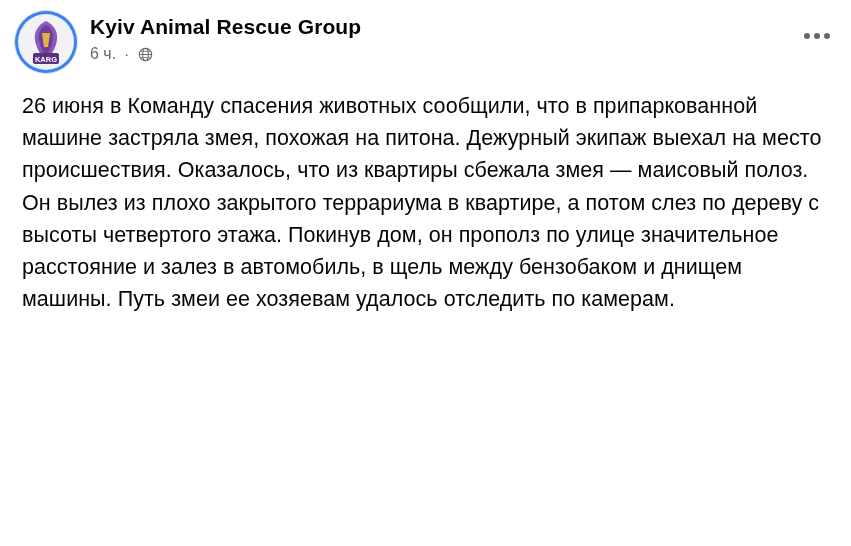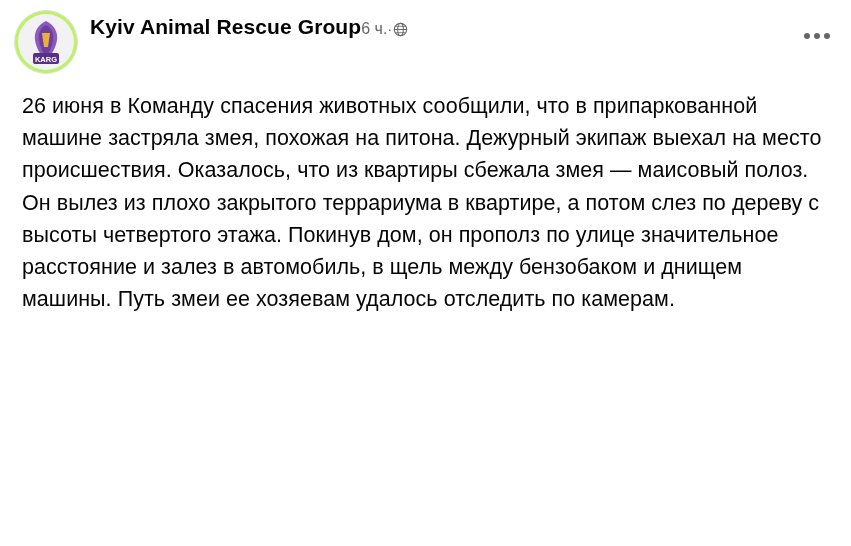--- a/index.html
+++ b/index.html
@@ -24,50 +24,51 @@
   .post-header {
     display: flex;
     align-items: flex-start;
     gap: 12px;
     position: relative;
   }
   .avatar {
     width: 62px;
     height: 62px;
     border-radius: 50%;
-    background: #bef264;
+    background: #3b82f6;
     border: 1px solid #e2e0e6;
     flex: 0 0 auto;
     position: relative;
     overflow: hidden;
     display: flex;
     align-items: center;
     justify-content: center;
   }
   .avatar svg {
     display: block;
   }
   .header-text {
     display: flex;
+    flex-direction: column;
     justify-content: center;
     padding-top: 4px;
     min-width: 0;
   }
   .page-name {
     font-size: 21px;
     font-weight: bold;
     color: #050505;
     line-height: 26px;
     letter-spacing: 0.1px;
     white-space: nowrap;
   }
   .meta-row {
     display: flex;
     align-items: center;
-    gap: 0;
+    gap: 8px;
     margin-top: 4px;
     color: #65676b;
     font-size: 16px;
     line-height: 20px;
   }
   .meta-dot {
     color: #65676b;
     font-size: 15px;
     line-height: 20px;
   }

